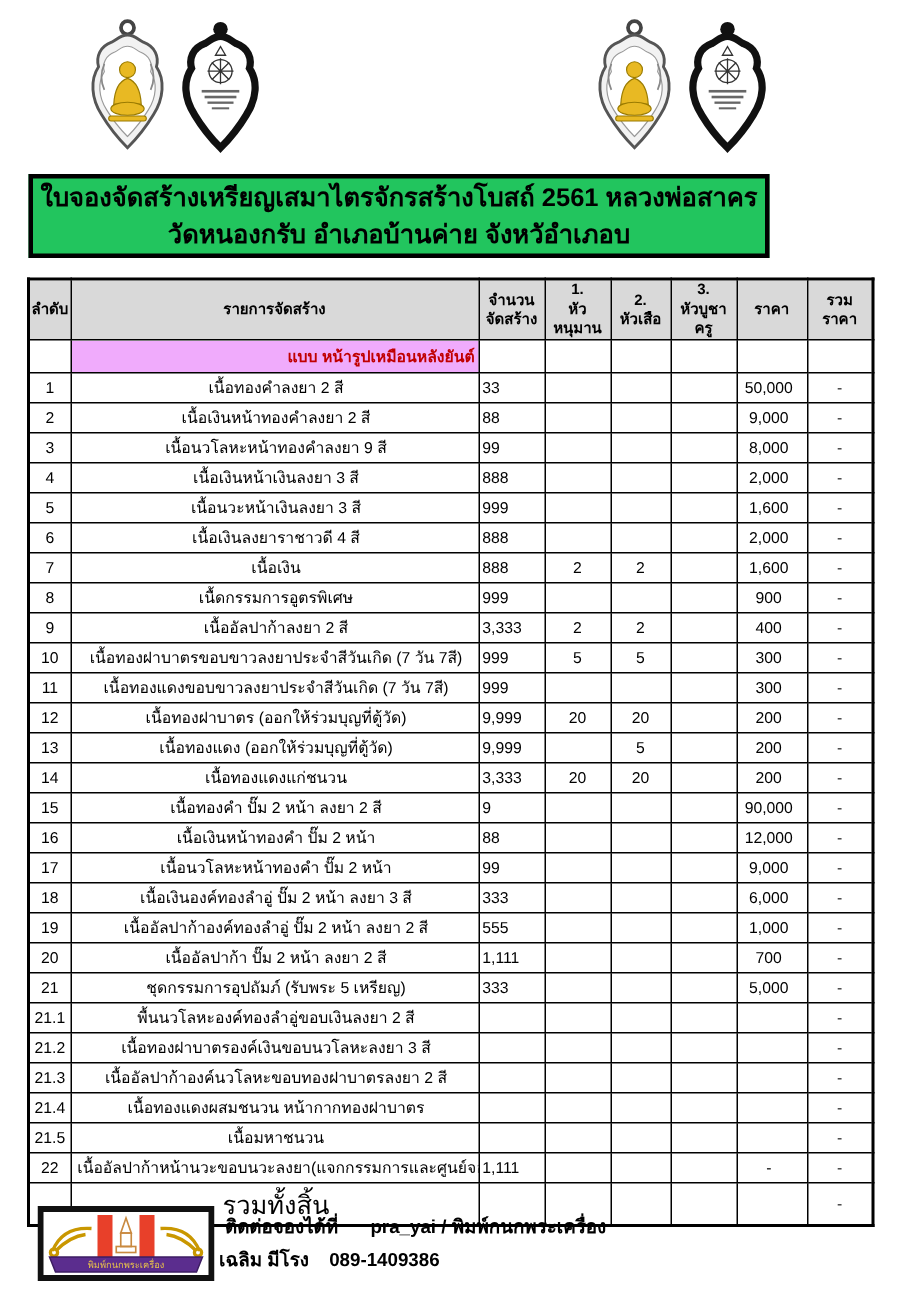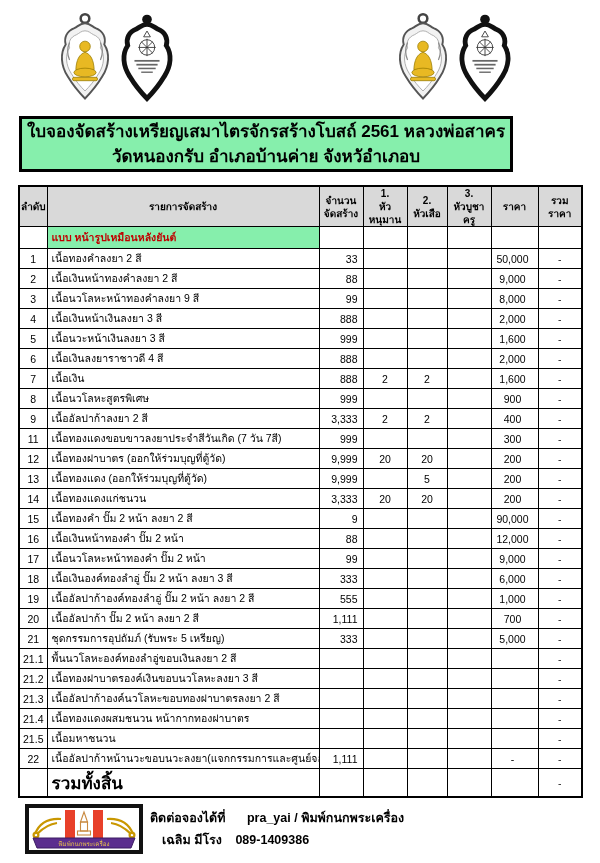--- a/index.html
+++ b/index.html
@@ -6,48 +6,48 @@
   body{width:600px;height:863px;position:relative;font-family:"Liberation Sans",sans-serif;color:#000;overflow:hidden;}
 
   
   .amulet-row{position:absolute;top:10px;left:0;width:600px;height:102px;}
   .amulet-group{position:absolute;top:0;display:flex;gap:8px;}
   .amulet-group.left{left:58px;}
   .amulet-group.right{left:396px;}
   .amulet-group svg{display:block;}
 
   
-  .title-banner{position:absolute;left:19px;top:116px;width:488px;height:50px;background:#86efac;
+  .title-banner{position:absolute;left:19px;top:116px;width:488px;height:50px;background:#22c55e;
     border:3px solid #000;display:flex;flex-direction:column;justify-content:center;align-items:center;}
   .title-banner .t1,.title-banner .t2{font-weight:bold;font-size:17px;line-height:1.5;white-space:nowrap;}
 
   
   .order-table{position:absolute;left:18px;top:185px;width:563px;border-collapse:collapse;table-layout:fixed;}
   .order-table td,.order-table th{border:1px solid #000;overflow:hidden;white-space:nowrap;}
   .order-table{border:2px solid #000;}
   .order-table th{background:#D9D9D9;font-size:10px;font-weight:bold;height:36px;white-space:pre-line;
     line-height:1.3;vertical-align:middle;text-align:center;padding:0 1px;}
   .order-table td{height:19px;font-size:10.5px;padding:0 2px;vertical-align:middle;}
   .c-no{text-align:center;}
-  .c-item{text-align:left;padding-left:4px !important;}
-  .c-qty{text-align:right;padding-right:5px !important;margin-left:44px;}
+  .c-item{text-align:center;padding-left:4px !important;}
+  .c-qty{padding-right:5px !important;margin-left:44px;}
   .c-mid{text-align:center;}
   .c-price{text-align:center;padding-right:6px !important;}
   .c-total{text-align:center;color:#222;}
   .section-row td{height:21px;}
-  .section-label{background:#86efac;text-align:left;font-weight:bold;color:#C00000;}
+  .section-label{background:#f0abfc;text-align:right;font-weight:bold;color:#C00000;}
   .grand-row td{height:26px;}
-  .grand-label{text-align:left;font-weight:bold;font-size:17px !important;}
+  .grand-label{text-align:center;font-weight:normal;font-size:17px !important;}
 
   
   .footer{position:absolute;left:0;top:802px;width:600px;height:60px;}
   .logo-box{position:absolute;left:25px;top:2px;}
   .contact-line1{position:absolute;left:150px;top:6px;font-size:12.5px;font-weight:bold;}
   .contact-line1 .lbl{margin-right:18px;}
-  .contact-1{position:absolute;left:162px;top:28px;font-size:12.5px;font-weight:bold;}
+  .contact-1{position:absolute;left:146px;top:28px;font-size:12.5px;font-weight:bold;}
   .contact-2{position:absolute;left:358px;top:28px;font-size:12.5px;font-weight:bold;margin-top:32px;}
   .contact-1 span,.contact-2 span{margin-right:10px;}
 </style>
 </head>
 <body>
 
 <div class="amulet-row">
   <div class="amulet-group left">
     <svg width="54" height="98" viewBox="0 0 56 98">
       <circle cx="28" cy="7" r="4.5" fill="none" stroke="#444" stroke-width="2.6"></circle>
@@ -226,40 +226,50 @@
     <td class="c-qty">888</td>
     <td class="c-mid">2</td>
     <td class="c-mid">2</td>
     <td class="c-mid"></td>
     <td class="c-price">1,600</td>
     <td class="c-total">-</td>
   </tr>
 
   <tr>
     <td class="c-no">8</td>
-    <td class="c-item">เนื้อนวโลหะสูตรพิเศษ</td>
+    <td class="c-item">เนื้ดกรรมการอูตรพิเศษ</td>
     <td class="c-qty">999</td>
     <td class="c-mid"></td>
     <td class="c-mid"></td>
     <td class="c-mid"></td>
     <td class="c-price">900</td>
     <td class="c-total">-</td>
   </tr>
 
   <tr>
     <td class="c-no">9</td>
     <td class="c-item">เนื้ออัลปาก้าลงยา  2 สี</td>
     <td class="c-qty">3,333</td>
     <td class="c-mid">2</td>
     <td class="c-mid">2</td>
     <td class="c-mid"></td>
     <td class="c-price">400</td>
     <td class="c-total">-</td>
   </tr>
 
+  <tr>
+    <td class="c-no">10</td>
+    <td class="c-item">เนื้อทองฝาบาตรขอบขาวลงยาประจำสีวันเกิด  (7 วัน  7สี)</td>
+    <td class="c-qty">999</td>
+    <td class="c-mid">5</td>
+    <td class="c-mid">5</td>
+    <td class="c-mid"></td>
+    <td class="c-price">300</td>
+    <td class="c-total">-</td>
+  </tr>
 
   <tr>
     <td class="c-no">11</td>
     <td class="c-item">เนื้อทองแดงขอบขาวลงยาประจำสีวันเกิด  (7 วัน  7สี)</td>
     <td class="c-qty">999</td>
     <td class="c-mid"></td>
     <td class="c-mid"></td>
     <td class="c-mid"></td>
     <td class="c-price">300</td>
     <td class="c-total">-</td>

